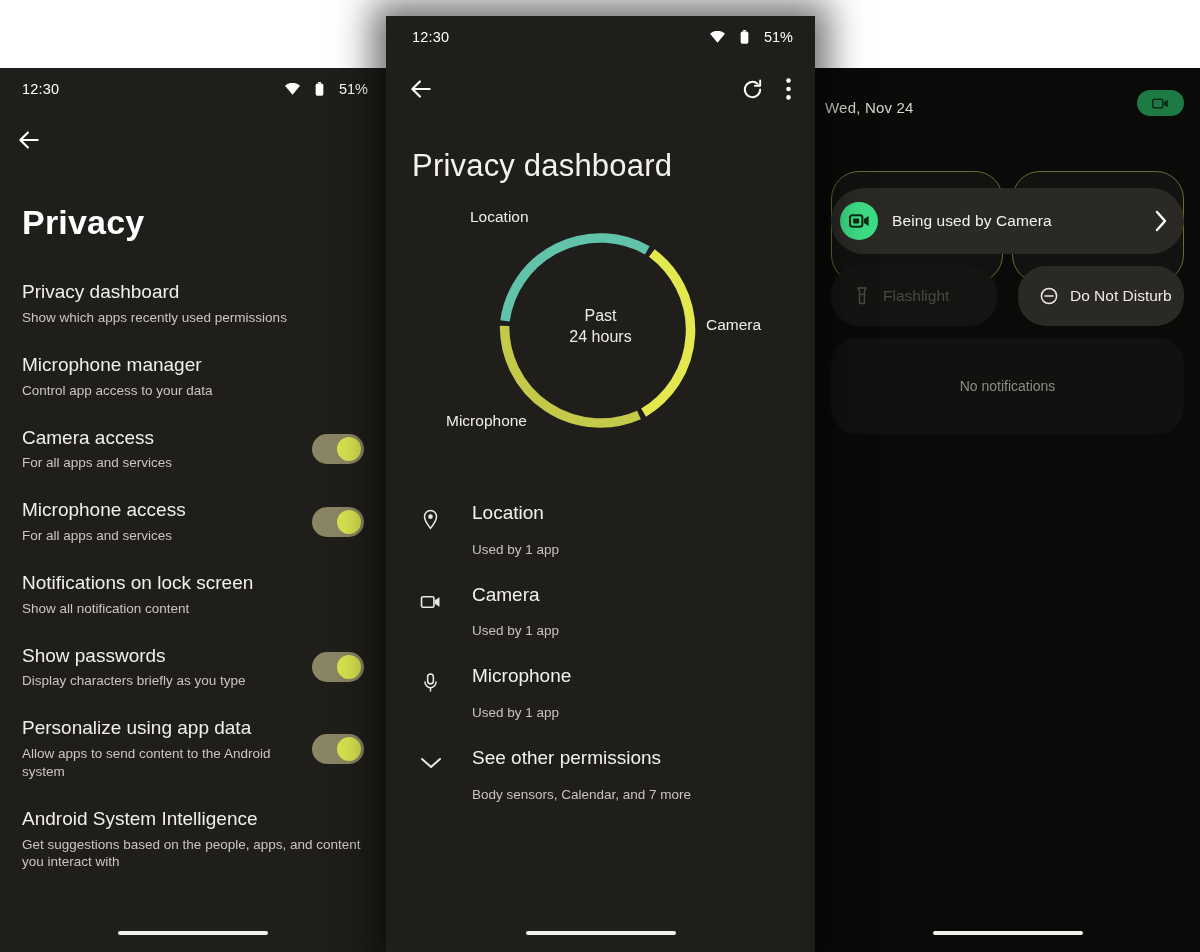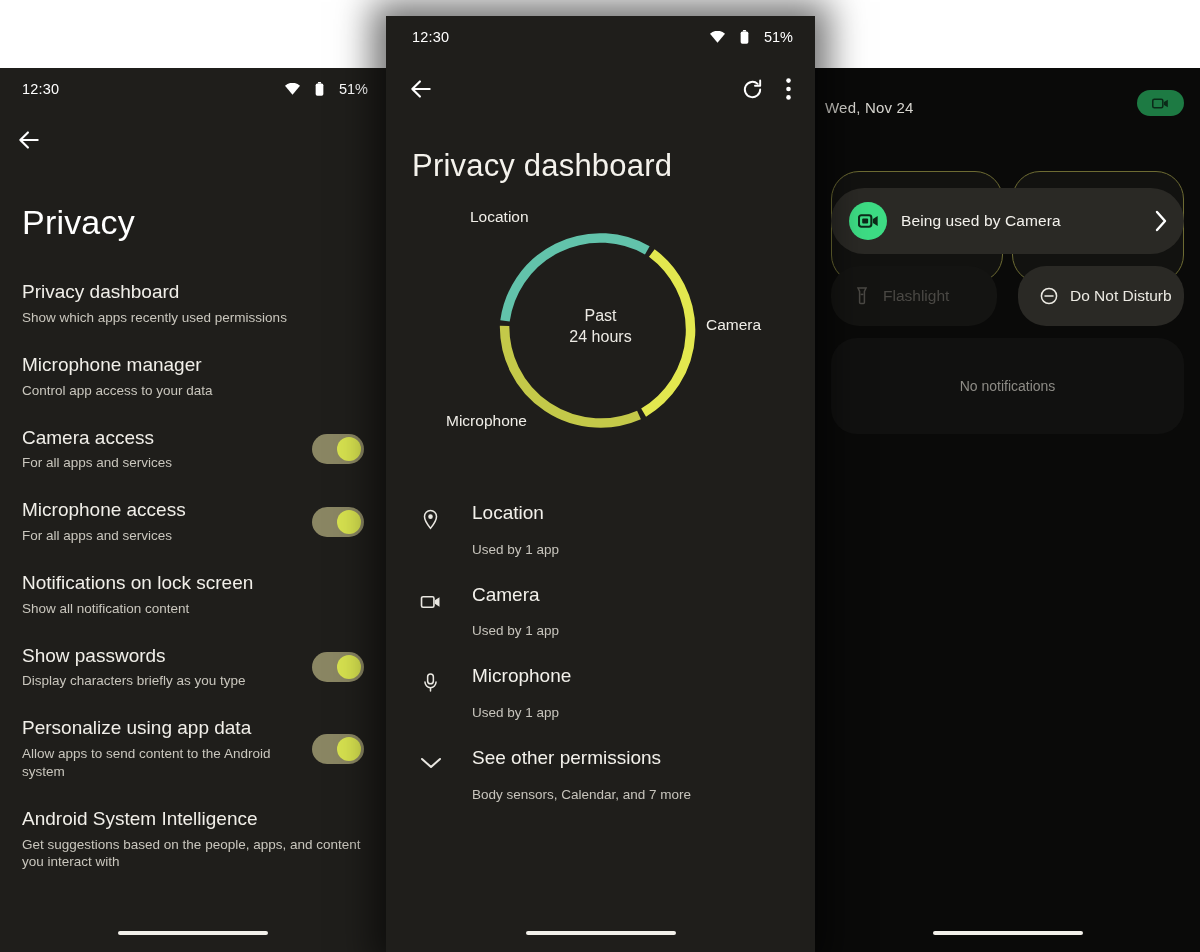--- a/index.html
+++ b/index.html
@@ -23,21 +23,21 @@
   .sb-time{ font-size:14.5px; font-weight:500; letter-spacing:.2px; color:#fff; }
   .sb-right{ display:flex; align-items:center; gap:15px; }
   .sb-batt-txt{ font-size:14.5px; font-weight:500; color:#fff; }
   .ic-wifi{ width:15px; height:12px; display:block; }
   .ic-batt{ width:9px; height:14px; display:block; }
 
   .back-row{ height:60px; display:flex; align-items:center; padding-left:16px; }
   .ic-back{ width:26px; height:26px; display:block; }
 
   #left-panel .big-title{
-    font-size:34px; font-weight:400; letter-spacing:.2px;
+    font-size:34px; font-weight:700; letter-spacing:.2px;
     padding:34px 0 26px 22px; color:#fff; line-height:1.1;
   }
   .pref{ padding:13px 22px 13px 22px; }
   .pref-row{ display:flex; align-items:center; }
   .pref-txt{ flex:1; min-width:0; }
   .pref-title{ font-size:19px; font-weight:400; color:#f1efe9; line-height:1.3; white-space:nowrap; }
   .pref-sub{ font-size:13.5px; color:#c9c6bd; margin-top:4px; line-height:1.33; }
   .switch{
     width:52px; height:30px; border-radius:15px; background:#8a8663;
     position:relative; flex:0 0 auto; margin-left:12px;
@@ -78,21 +78,21 @@
     border-radius:28px; display:flex; align-items:center; gap:12px; padding-left:22px;
     font-size:15.5px;
   }
   .tile-off{ background:#141412; color:#4a4844; }
   .tile-on{ background:#2a2925; color:#eceae3; }
   .tile2 svg{ width:18px; height:18px; display:block; flex:0 0 auto; }
 
   .cam-banner{
     position:absolute; left:16px; top:120px; width:353px; height:66px;
     background:#2a2925; border-radius:33px;
-    display:flex; align-items:center; padding:0 16px 0 18px; gap:14px;
+    display:flex; align-items:center; padding:0 16px 0 9px; gap:14px;
   }
   .cam-ic-circle{
     width:38px; height:38px; border-radius:50%; background:#3ddc84;
     display:flex; align-items:center; justify-content:center; flex:0 0 auto;
   }
   .cam-ic-circle svg{ width:21px; height:16px; display:block; }
   .cam-banner-txt{ flex:1; font-size:15.5px; color:#f3f1ec; letter-spacing:.1px; }
   .ic-chev-r{ width:14px; height:22px; display:block; flex:0 0 auto; }
 
   .notif-card{

